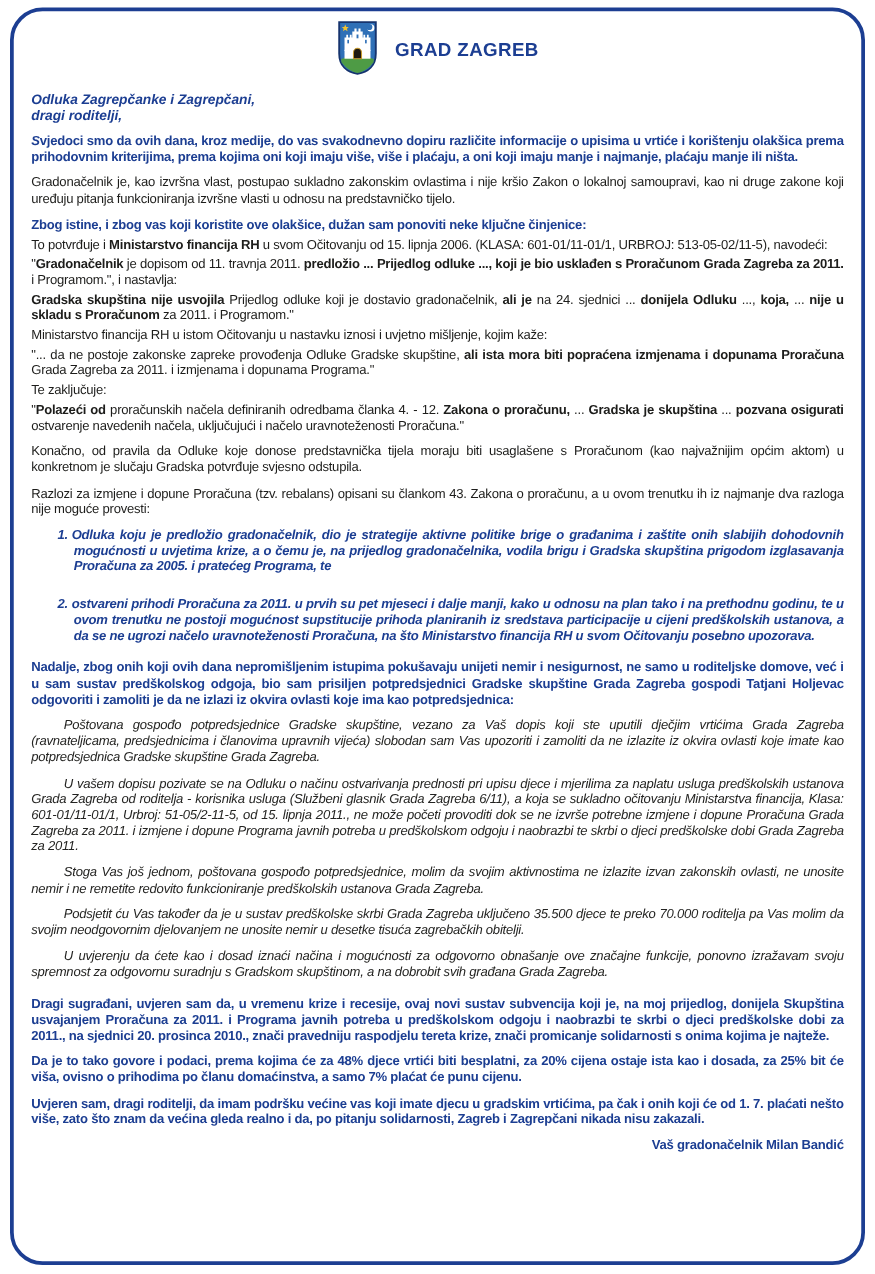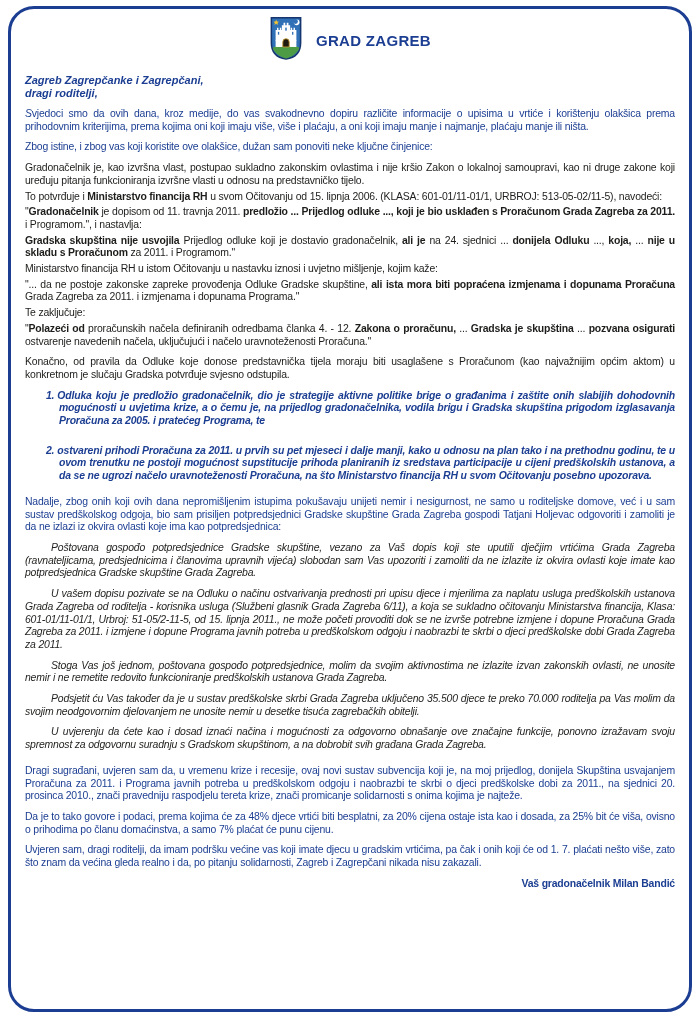--- a/index.html
+++ b/index.html
@@ -28,21 +28,21 @@
   }
   .greeting{
     color:#1c3e92;font-weight:700;font-style:italic;
     font-size:11px;line-height:13px;margin:8px 0 0 0;
   }
   .p{
     margin:0 0 3px 0;text-align:justify;
     font-size:10.45px;line-height:12.7px;letter-spacing:-0.18px;
     color:#1d1d1b;
   }
-  .p.blue{color:#1c3e92;font-weight:400;}
+  .p.blue{color:#1c3e92;font-weight:700;}
   .p.quote{font-style:italic;text-indent:26px;color:#242422;}
   .p.list-item{
     color:#1c3e92;font-weight:700;font-style:italic;
     padding-left:34px;text-indent:-13px;
   }
   .p.signature{color:#1c3e92;font-weight:700;text-align:right;}
   .sp-md{margin-top:17px;}
   .sp-lg{margin-top:8px;}
   .sp-xl{margin-top:13px;}
   .marker{padding-right:3px;}
@@ -69,36 +69,37 @@
           <path d="M14.6,33.5 v-5.2 a3.4,3.6 0 0 1 6.8,0 v5.2 Z" fill="#201a10" stroke="#c79a2e" stroke-width="0.9"></path>
           <polygon points="7.6,4.6 8.5,6.6 10.6,6.7 9,8.1 9.6,10.2 7.6,9 5.7,10.2 6.3,8.1 4.7,6.7 6.8,6.6" fill="#f4c431"></polygon>
           <circle cx="29.3" cy="7.4" r="3" fill="#ffffff"></circle>
           <circle cx="28" cy="6.6" r="2.6" fill="#2f70b7"></circle>
         </svg>
       </span>
       <span class="org-title">GRAD ZAGREB</span>
     </div>
 
     <div class="greeting">
-      <div>Zagreb Zagrepčanke i Zagrepčani,</div>
+      <div>Odluka Zagrepčanke i Zagrepčani,</div>
       <div>dragi roditelji,</div>
     </div>
 
     <div>
         <div class="p blue sp-lg"><span style="font-style: italic;">S</span><span>vjedoci smo da ovih dana, kroz medije, do vas svakodnevno dopiru različite informacije o upisima u vrtiće i korištenju olakšica prema prihodovnim kriterijima, prema kojima oni koji imaju više, više i plaćaju, a oni koji imaju manje i najmanje, plaćaju manje ili ništa.</span></div>
+        <div class="p body sp-lg"><span>Gradonačelnik je, kao izvršna vlast, postupao sukladno zakonskim ovlastima i nije kršio Zakon o lokalnoj samoupravi, kao ni druge zakone koji uređuju pitanja funkcioniranja izvršne vlasti u odnosu na predstavničko tijelo.</span></div>
         <div class="p blue sp-lg"><span>Zbog istine, i zbog vas koji koristite ove olakšice, dužan sam ponoviti neke ključne činjenice:</span></div>
-        <div class="p body sp-lg"><span>Gradonačelnik je, kao izvršna vlast, postupao sukladno zakonskim ovlastima i nije kršio Zakon o lokalnoj samoupravi, kao ni druge zakone koji uređuju pitanja funkcioniranja izvršne vlasti u odnosu na predstavničko tijelo.</span></div>
         <div class="p body"><span>To potvrđuje i </span><span style="font-weight: bold;">Ministarstvo financija RH</span><span> u svom Očitovanju od 15. lipnja 2006. (KLASA: 601-01/11-01/1, URBROJ: 513-05-02/11-5), navodeći:</span></div>
         <div class="p body"><span>"</span><span style="font-weight: bold;">Gradonačelnik</span><span> je dopisom od 11. travnja 2011. </span><span style="font-weight: bold;">predložio ... Prijedlog odluke ..., koji je bio usklađen s Proračunom Grada Zagreba za 2011.</span><span> i Programom.", i nastavlja:</span></div>
         <div class="p body"><span style="font-weight: bold;">Gradska skupština nije usvojila</span><span> Prijedlog odluke koji je dostavio gradonačelnik, </span><span style="font-weight: bold;">ali je</span><span> na 24. sjednici ... </span><span style="font-weight: bold;">donijela Odluku</span><span> ..., </span><span style="font-weight: bold;">koja,</span><span> ... </span><span style="font-weight: bold;">nije u skladu s Proračunom</span><span> za 2011. i Programom."</span></div>
         <div class="p body"><span>Ministarstvo financija RH u istom Očitovanju u nastavku iznosi i uvjetno mišljenje, kojim kaže:</span></div>
         <div class="p body"><span>"... da ne postoje zakonske zapreke provođenja Odluke Gradske skupštine, </span><span style="font-weight: bold;">ali ista mora biti popraćena izmjenama i dopunama Proračuna</span><span> Grada Zagreba za 2011. i izmjenama i dopunama Programa."</span></div>
         <div class="p body"><span>Te zaključuje:</span></div>
         <div class="p body"><span>"</span><span style="font-weight: bold;">Polazeći od</span><span> proračunskih načela definiranih odredbama članka 4. - 12. </span><span style="font-weight: bold;">Zakona o proračunu,</span><span> ... </span><span style="font-weight: bold;">Gradska je skupština</span><span> ... </span><span style="font-weight: bold;">pozvana osigurati</span><span> ostvarenje navedenih načela, uključujući i načelo uravnoteženosti Proračuna."</span></div>
         <div class="p body sp-lg"><span>Konačno, od pravila da Odluke koje donose predstavnička tijela moraju biti usaglašene s Proračunom (kao najvažnijim općim aktom) u konkretnom je slučaju Gradska potvrđuje svjesno odstupila.</span></div>
+        <div class="p body sp-lg"><span>Razlozi za izmjene i dopune Proračuna (tzv. rebalans) opisani su člankom 43. Zakona o proračunu, a u ovom trenutku ih iz najmanje dva razloga nije moguće provesti:</span></div>
         <div class="p list-item sp-lg"><span class="marker">1.</span><span>Odluka koju je predložio gradonačelnik, dio je strategije aktivne politike brige o građanima i zaštite onih slabijih dohodovnih mogućnosti u uvjetima krize, a o čemu je, na prijedlog gradonačelnika, vodila brigu i Gradska skupština prigodom izglasavanja Proračuna za 2005. i pratećeg Programa, te</span></div>
         <div class="p list-item sp-md"><span class="marker">2.</span><span>ostvareni prihodi Proračuna za 2011. u prvih su pet mjeseci i dalje manji, kako u odnosu na plan tako i na prethodnu godinu, te u ovom trenutku ne postoji mogućnost supstitucije prihoda planiranih iz sredstava participacije u cijeni predškolskih ustanova, a da se ne ugrozi načelo uravnoteženosti Proračuna, na što Ministarstvo financija RH u svom Očitovanju posebno upozorava.</span></div>
         <div class="p blue sp-xl"><span>Nadalje, zbog onih koji ovih dana nepromišljenim istupima pokušavaju unijeti nemir i nesigurnost, ne samo u roditeljske domove, već i u sam sustav predškolskog odgoja, bio sam prisiljen potpredsjednici Gradske skupštine Grada Zagreba gospodi Tatjani Holjevac odgovoriti i zamoliti je da ne izlazi iz okvira ovlasti koje ima kao potpredsjednica:</span></div>
         <div class="p quote sp-lg"><span>Poštovana gospođo potpredsjednice Gradske skupštine, vezano za Vaš dopis koji ste uputili dječjim vrtićima Grada Zagreba (ravnateljicama, predsjednicima i članovima upravnih vijeća) slobodan sam Vas upozoriti i zamoliti da ne izlazite iz okvira ovlasti koje imate kao potpredsjednica Gradske skupštine Grada Zagreba.</span></div>
         <div class="p quote sp-lg"><span>U vašem dopisu pozivate se na Odluku o načinu ostvarivanja prednosti pri upisu djece i mjerilima za naplatu usluga predškolskih ustanova Grada Zagreba od roditelja - korisnika usluga (Službeni glasnik Grada Zagreba 6/11), a koja se sukladno očitovanju Ministarstva financija, Klasa: 601-01/11-01/1, Urbroj: 51-05/2-11-5, od 15. lipnja 2011., ne može početi provoditi dok se ne izvrše potrebne izmjene i dopune Proračuna Grada Zagreba za 2011. i izmjene i dopune Programa javnih potreba u predškolskom odgoju i naobrazbi te skrbi o djeci predškolske dobi Grada Zagreba za 2011.</span></div>
         <div class="p quote sp-lg"><span>Stoga Vas još jednom, poštovana gospođo potpredsjednice, molim da svojim aktivnostima ne izlazite izvan zakonskih ovlasti, ne unosite nemir i ne remetite redovito funkcioniranje predškolskih ustanova Grada Zagreba.</span></div>
         <div class="p quote sp-lg"><span>Podsjetit ću Vas također da je u sustav predškolske skrbi Grada Zagreba uključeno 35.500 djece te preko 70.000 roditelja pa Vas molim da svojim neodgovornim djelovanjem ne unosite nemir u desetke tisuća zagrebačkih obitelji.</span></div>
         <div class="p quote sp-lg"><span>U uvjerenju da ćete kao i dosad iznaći načina i mogućnosti za odgovorno obnašanje ove značajne funkcije, ponovno izražavam svoju spremnost za odgovornu suradnju s Gradskom skupštinom, a na dobrobit svih građana Grada Zagreba.</span></div>
         <div class="p blue sp-xl"><span>Dragi sugrađani, uvjeren sam da, u vremenu krize i recesije, ovaj novi sustav subvencija koji je, na moj prijedlog, donijela Skupština usvajanjem Proračuna za 2011. i Programa javnih potreba u predškolskom odgoju i naobrazbi te skrbi o djeci predškolske dobi za 2011., na sjednici 20. prosinca 2010., znači pravedniju raspodjelu tereta krize, znači promicanje solidarnosti s onima kojima je najteže.</span></div>
         <div class="p blue sp-lg"><span>Da je to tako govore i podaci, prema kojima će za 48% djece vrtići biti besplatni, za 20% cijena ostaje ista kao i dosada, za 25% bit će viša, ovisno o prihodima po članu domaćinstva, a samo 7% plaćat će punu cijenu.</span></div>

